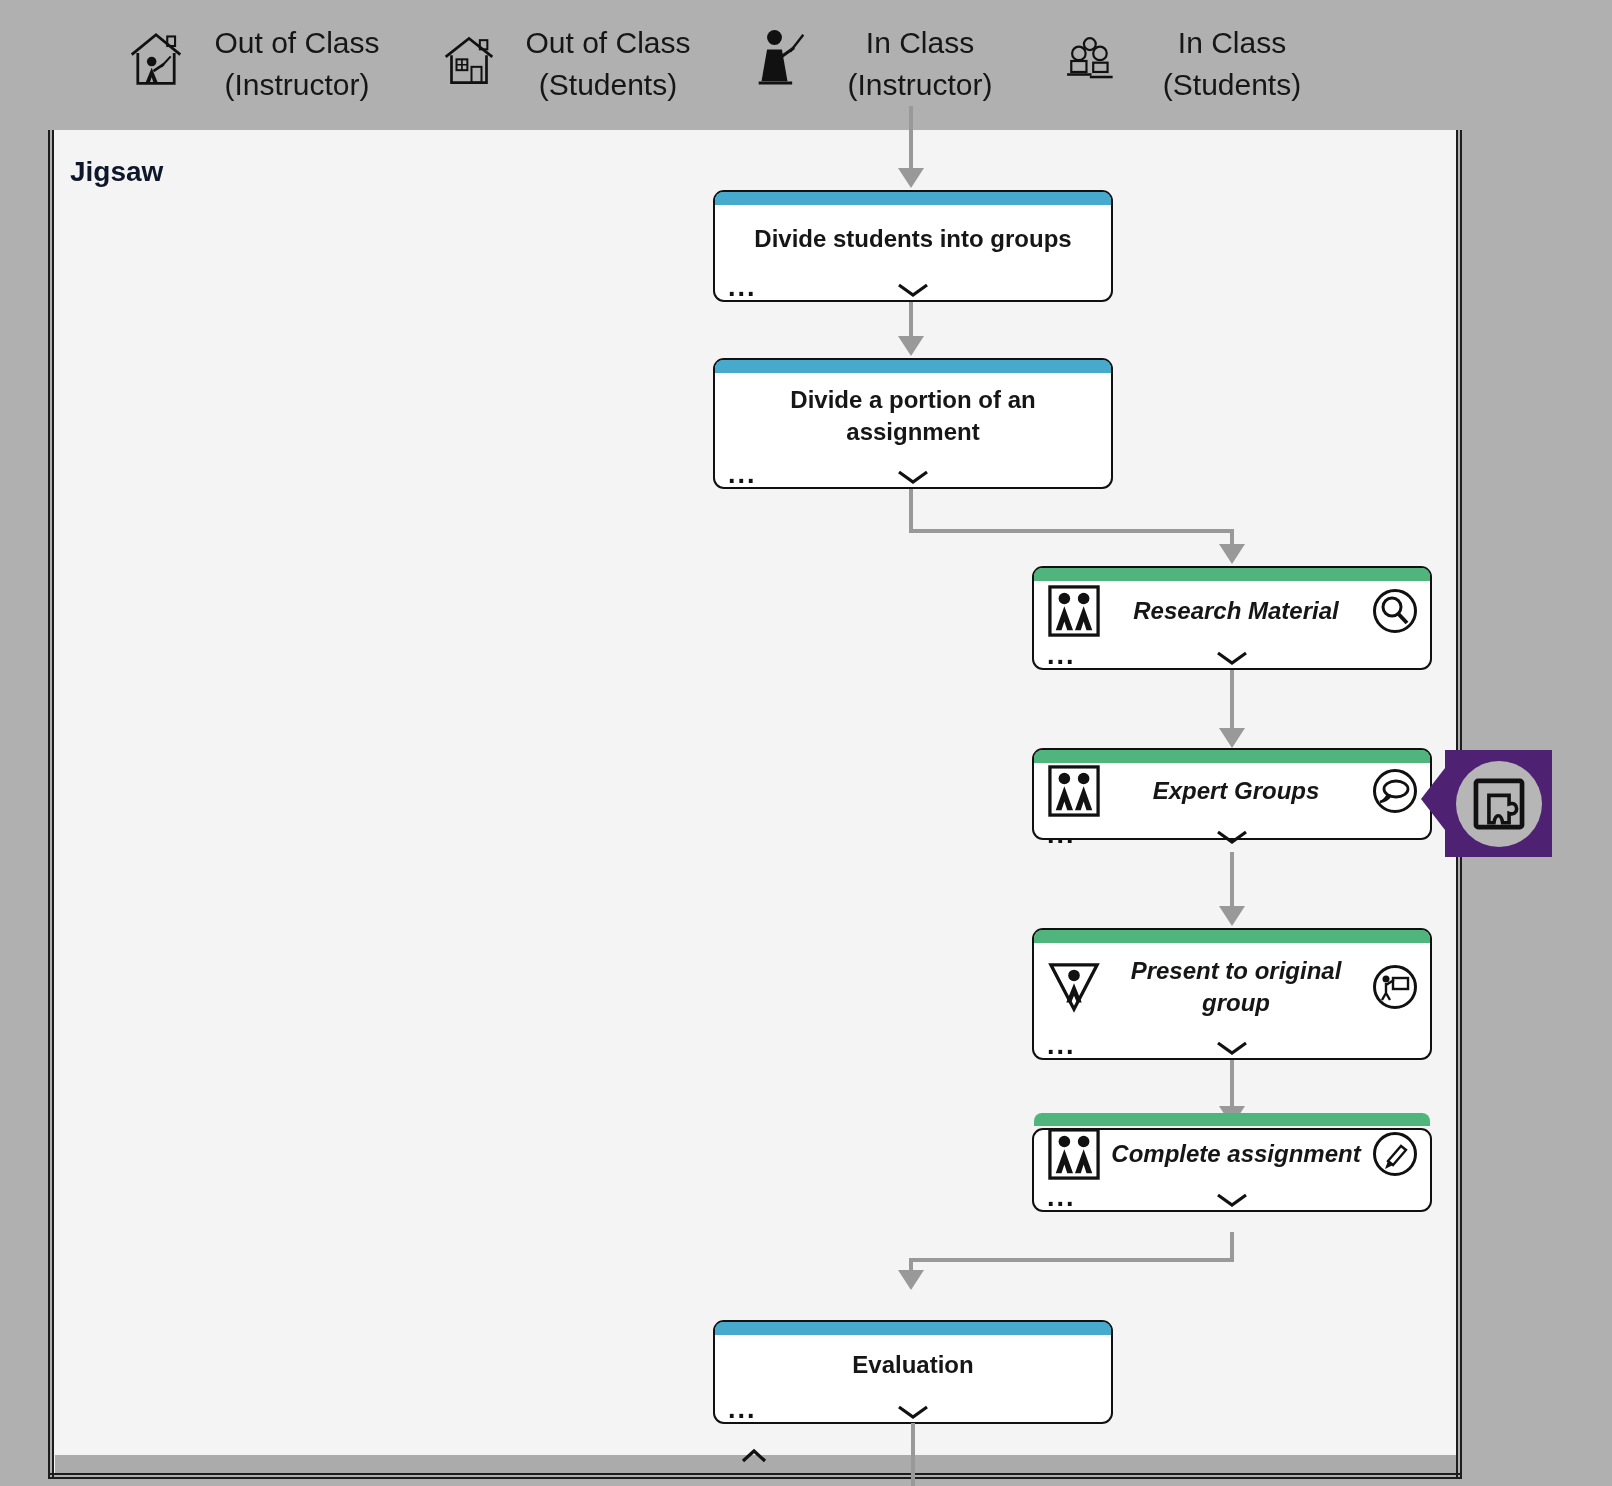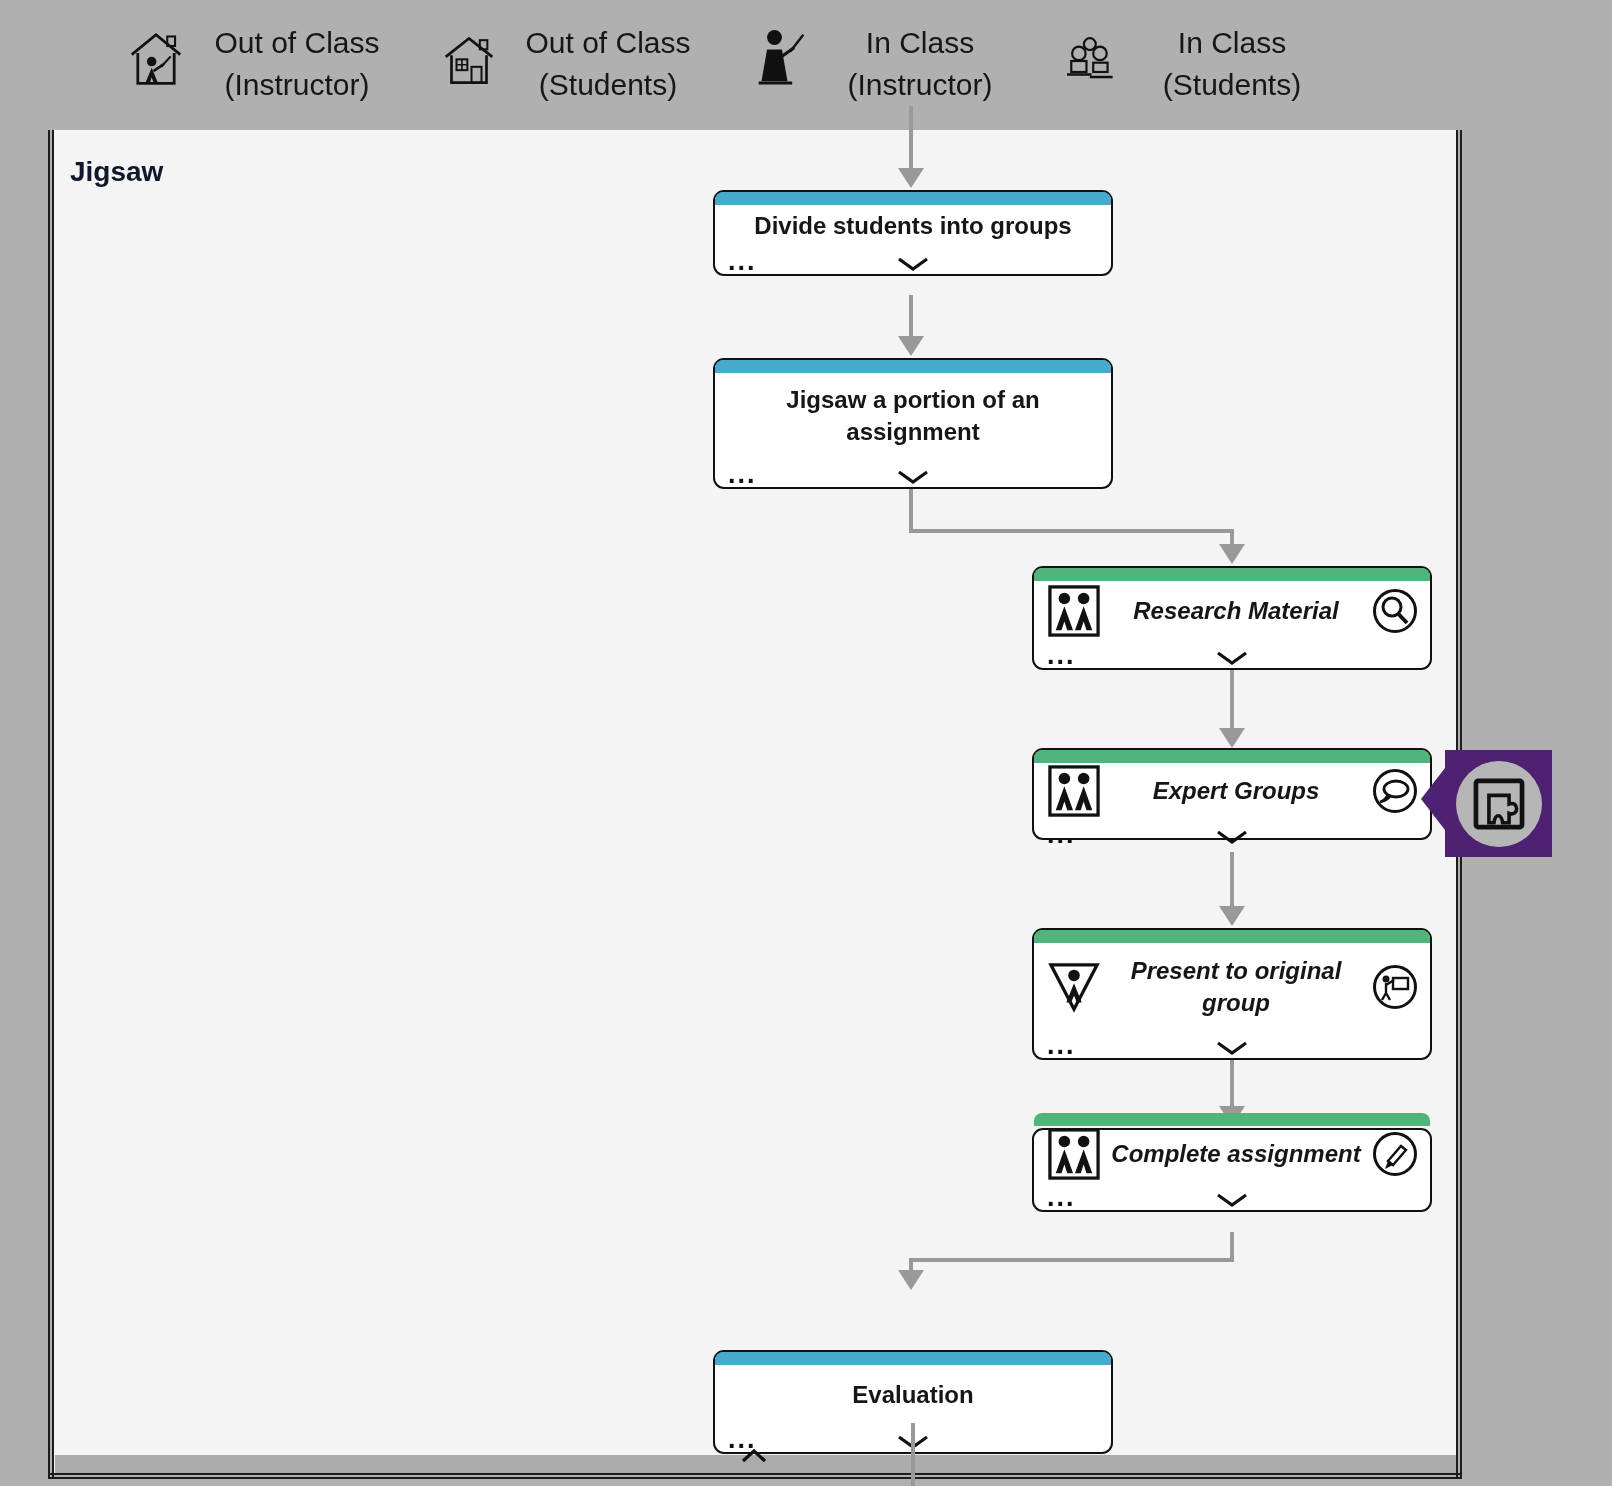--- a/index.html
+++ b/index.html
@@ -159,39 +159,39 @@
 <div class="conn" style="left:1230px;top:1060px;width:4px;height:48px;"></div>
 <div class="arrow-down" style="left:1219px;top:1106px;"></div>
 
 <div class="conn" style="left:1230px;top:1232px;width:4px;height:30px;"></div>
 <div class="conn" style="left:909px;top:1258px;width:325px;height:4px;"></div>
 <div class="conn" style="left:909px;top:1258px;width:4px;height:14px;"></div>
 <div class="arrow-down" style="left:898px;top:1270px;"></div>
 
 <div class="conn" id="flow-line-out" style="left:911px;top:1423px;width:4px;height:63px;"></div>
 
-<div class="activity blue" style="left:713px;top:190px;height:86px;">
+<div class="activity blue" style="left:713px;top:190px;height:112px;">
   <div class="bar"></div>
   <div class="body">
       <div class="title">Divide students into groups</div>
     </div>
   <div class="footer">
     <div class="dots">...</div>
     <div class="chev">
       <svg width="34" height="14" viewBox="0 0 34 14">
           <path d="M3 2 L17 12 L31 2" fill="none" stroke="#111" stroke-width="3.2"></path>
         </svg>
     </div>
   </div>
 </div>
 
 <div class="activity blue" style="left:713px;top:358px;height:131px;">
   <div class="bar"></div>
   <div class="body">
-      <div class="title">Jigsaw a portion of an assignment</div>
+      <div class="title">Divide a portion of an assignment</div>
     </div>
   <div class="footer">
     <div class="dots">...</div>
     <div class="chev">
       <svg width="34" height="14" viewBox="0 0 34 14">
           <path d="M3 2 L17 12 L31 2" fill="none" stroke="#111" stroke-width="3.2"></path>
         </svg>
     </div>
   </div>
 </div>
@@ -312,21 +312,21 @@
   <div class="footer">
     <div class="dots">...</div>
     <div class="chev">
       <svg width="34" height="14" viewBox="0 0 34 14">
           <path d="M3 2 L17 12 L31 2" fill="none" stroke="#111" stroke-width="3.2"></path>
         </svg>
     </div>
   </div>
 </div>
 
-<div class="activity blue" style="left:713px;top:1320px;height:104px;margin-top:30px;">
+<div class="activity blue" style="left:713px;top:1320px;height:104px;">
   <div class="bar"></div>
   <div class="body">
       <div class="title">Evaluation</div>
     </div>
   <div class="footer">
     <div class="dots">...</div>
     <div class="chev">
       <svg width="34" height="14" viewBox="0 0 34 14">
           <path d="M3 2 L17 12 L31 2" fill="none" stroke="#111" stroke-width="3.2"></path>
         </svg>

